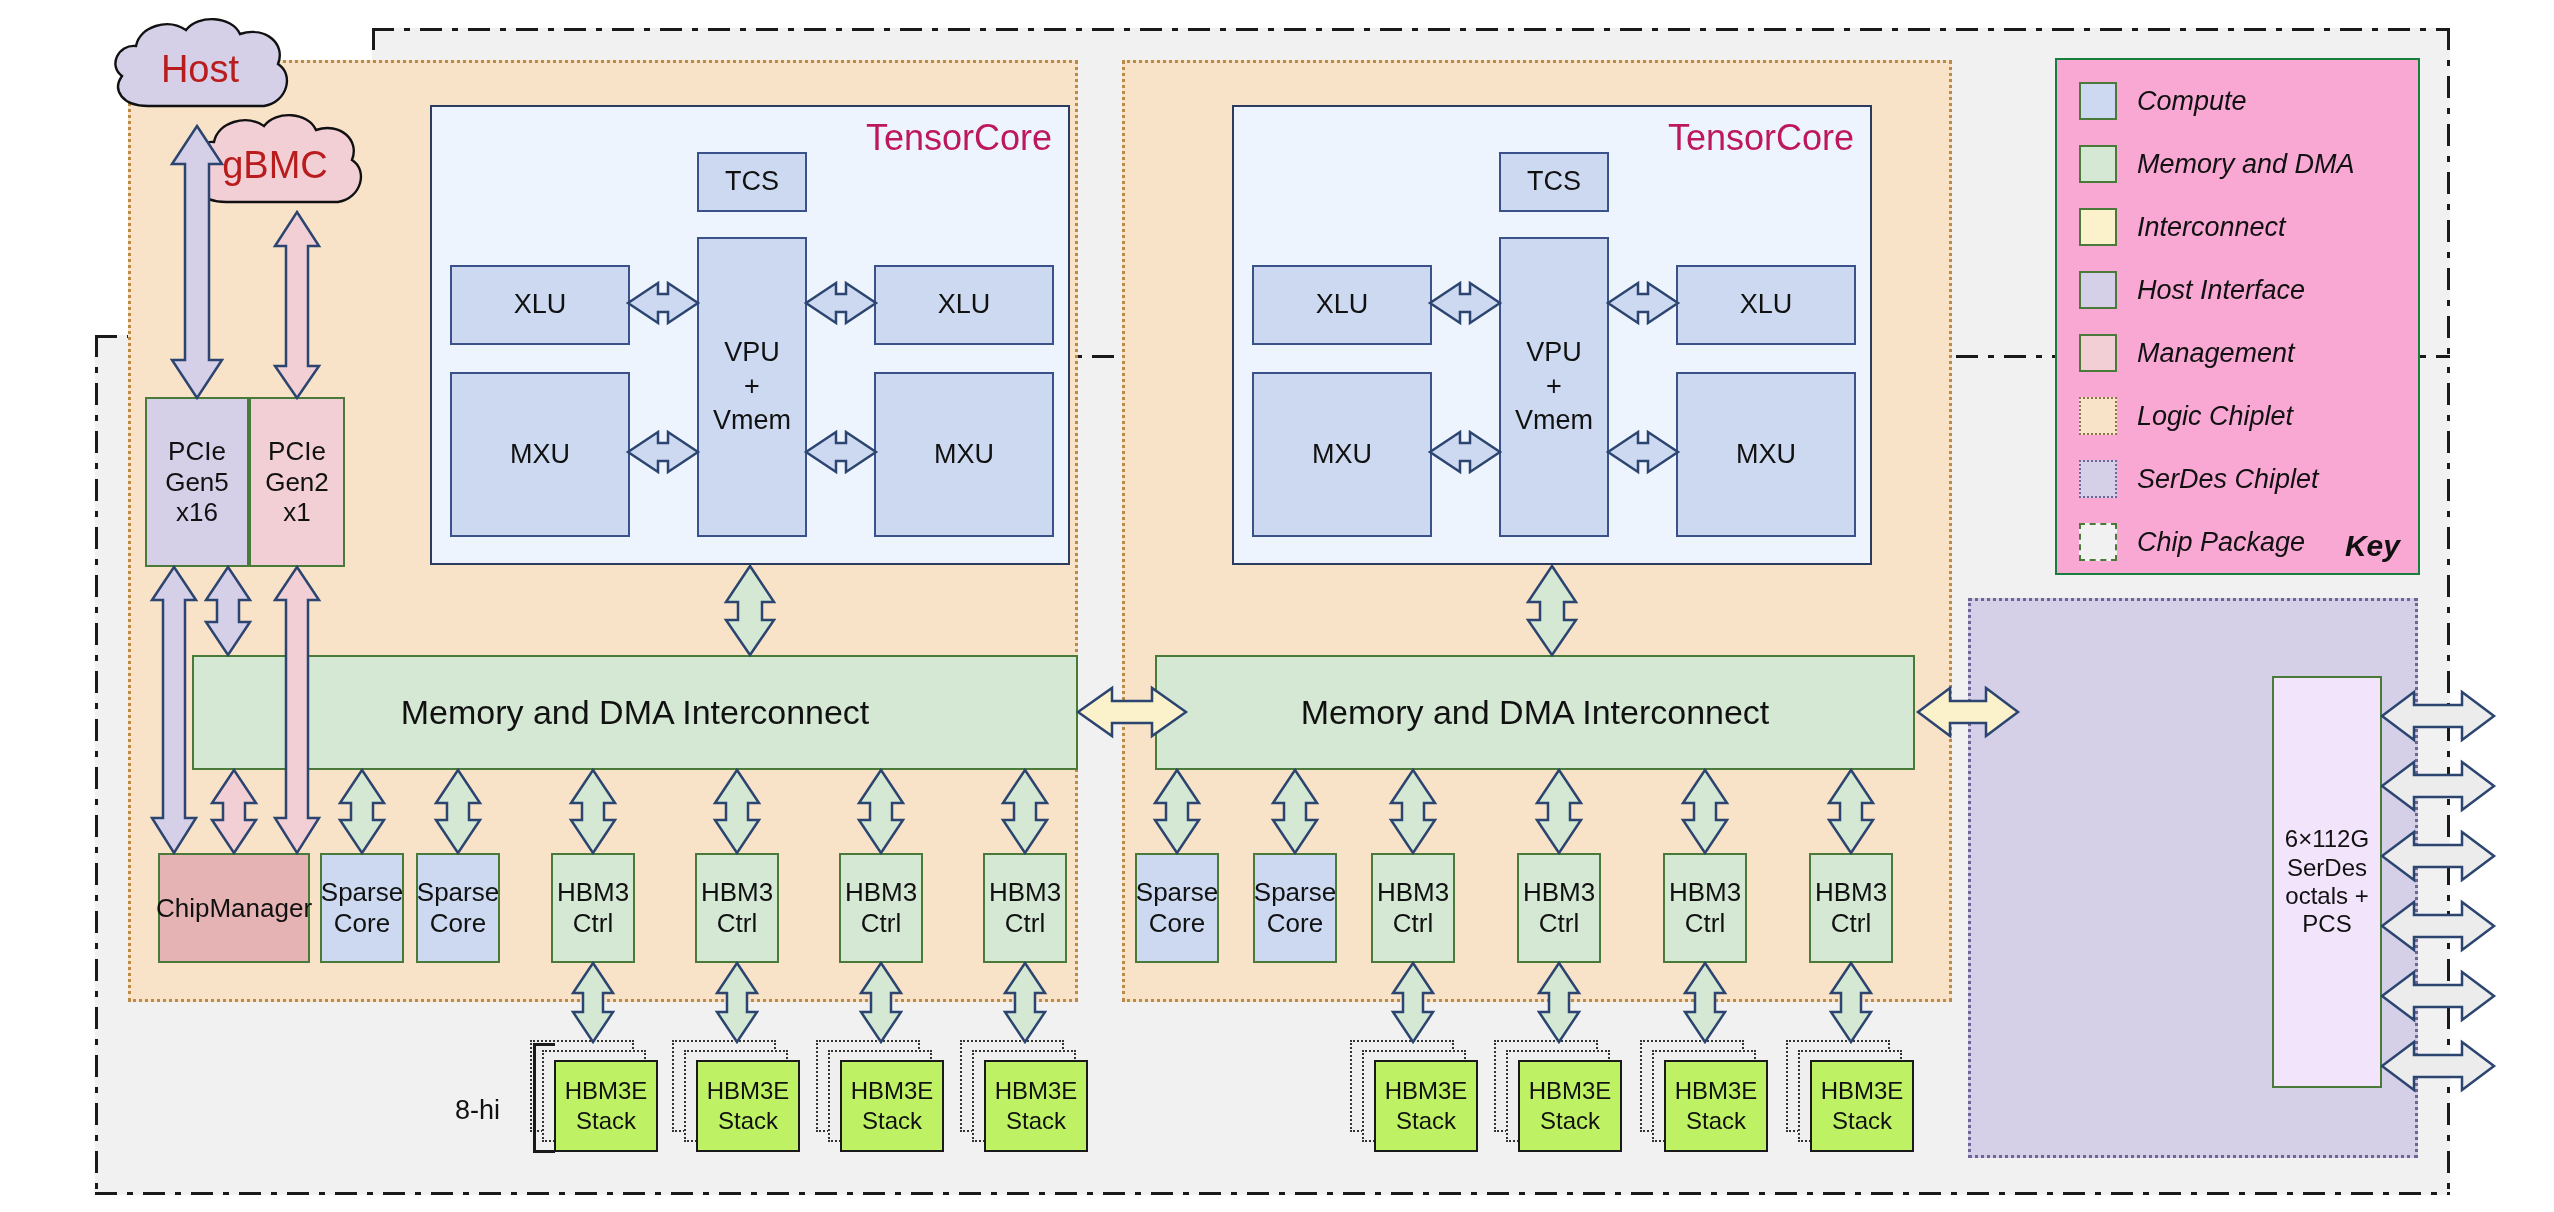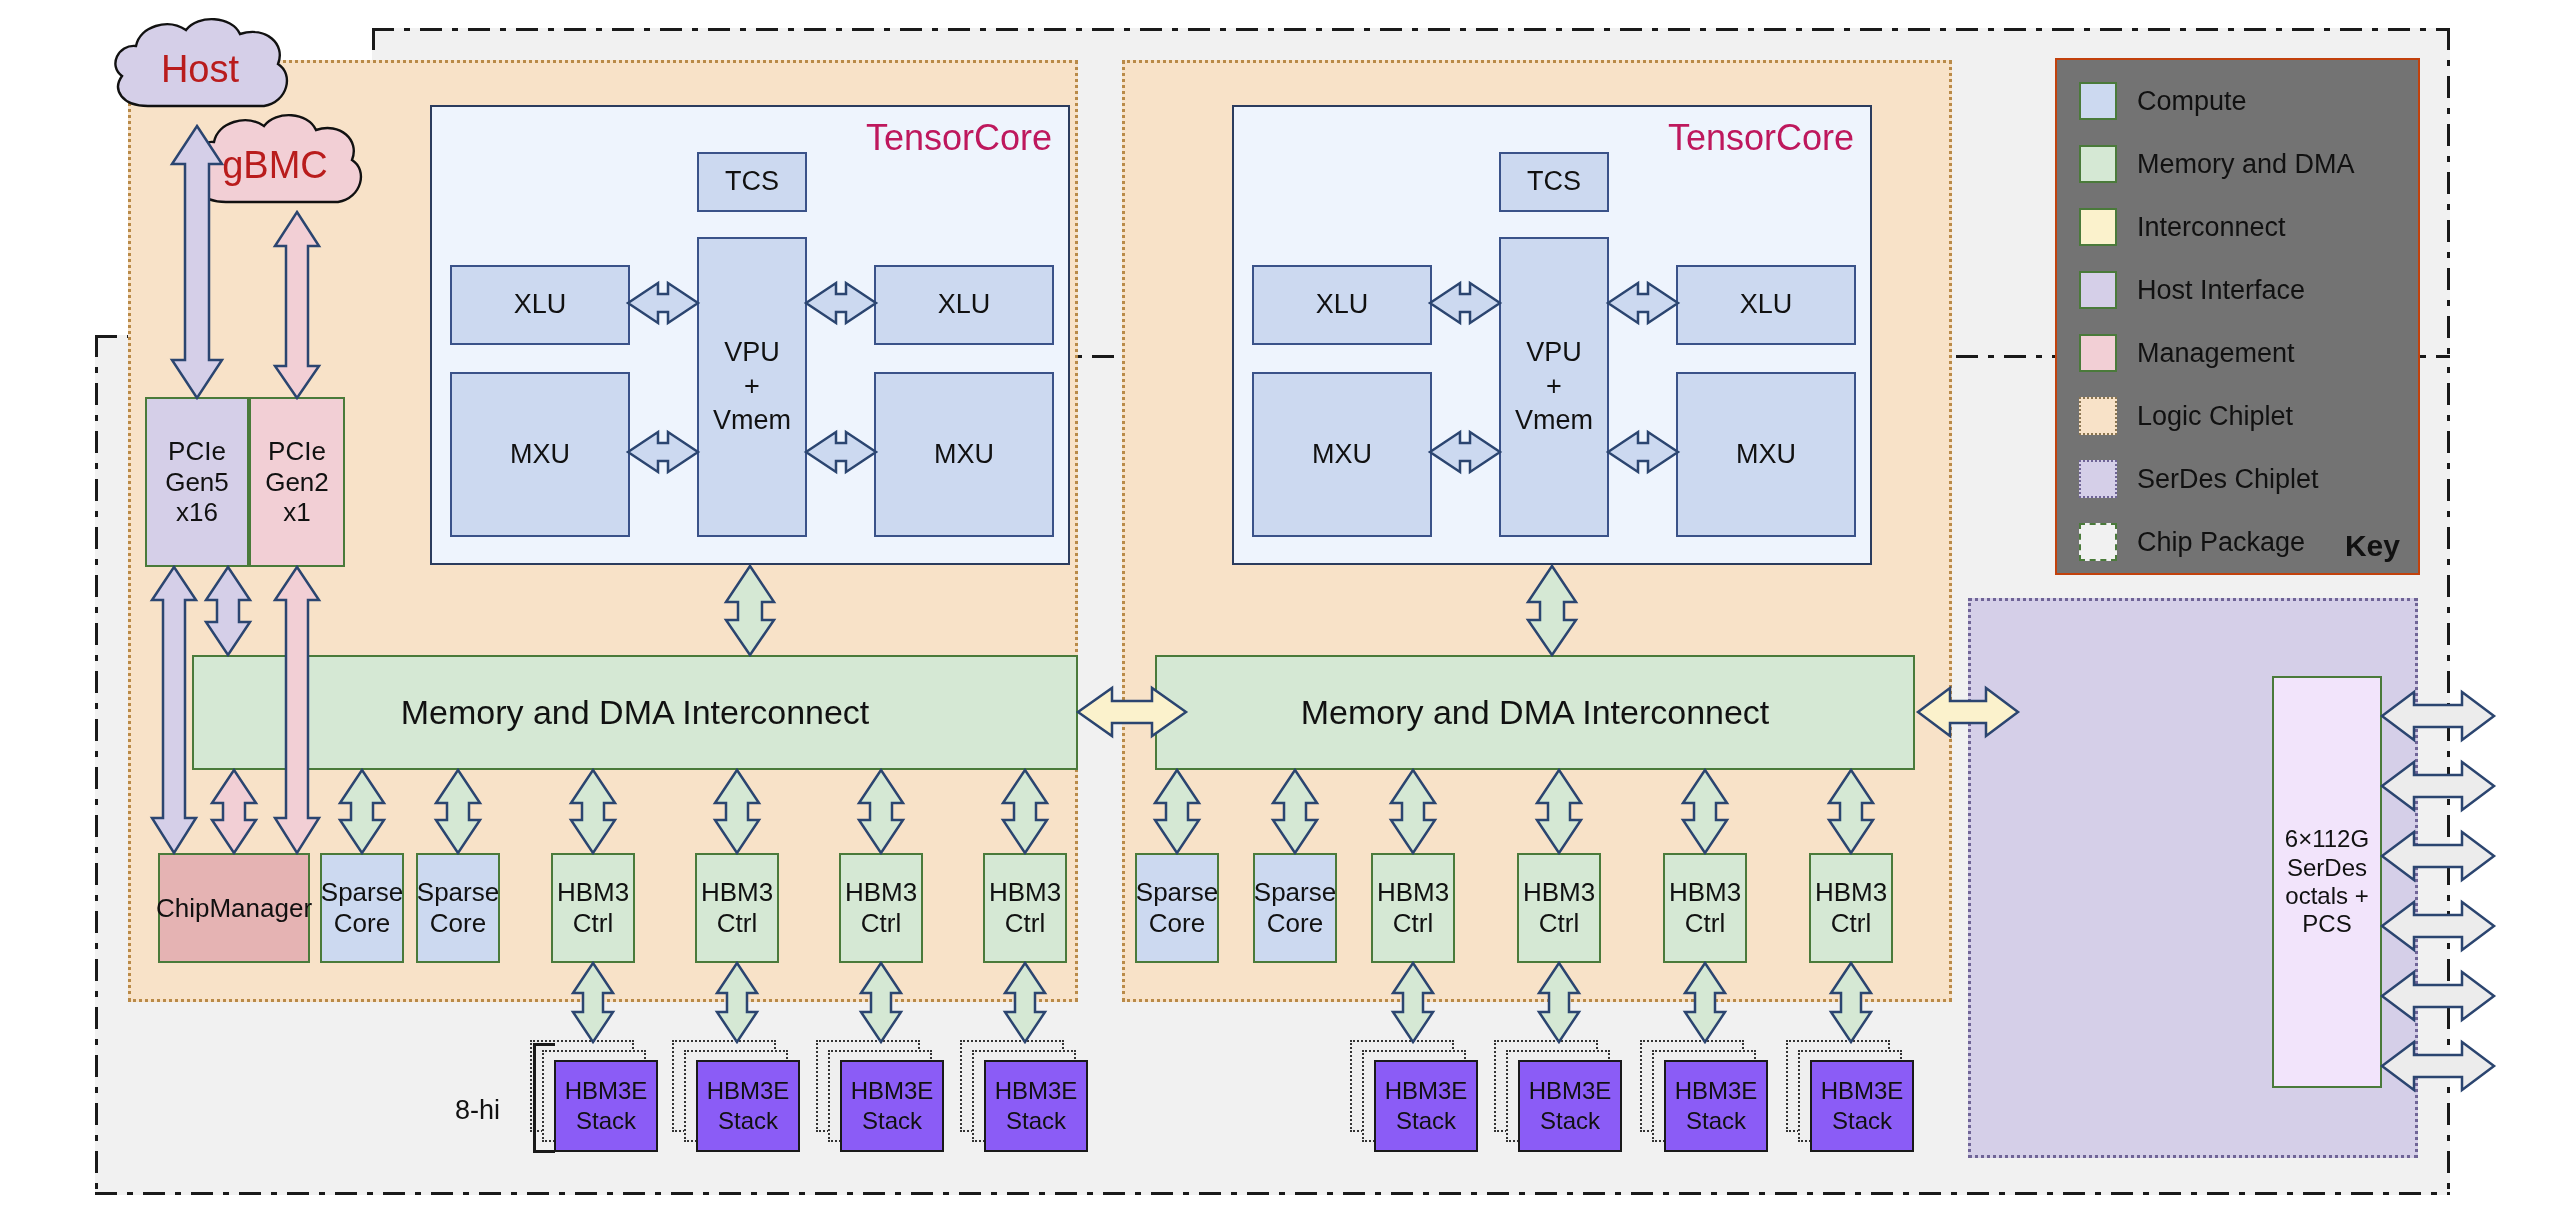--- a/index.html
+++ b/index.html
@@ -73,21 +73,21 @@
     position:absolute; background:#fbf2cc; border:2px solid #4a7a3a;
   }
   .ici-label{ position:absolute; left:12px; top:8px; font-size:24px; }
 
   
   .stackgroup{ position:absolute; }
   .stk-ghost{
     position:absolute; border:2px dotted #333; background:#efefef;
   }
   .stk-main{
-    position:absolute; border:2px solid #1a1a1a; background:#8b5cf6;
+    position:absolute; border:2px solid #1a1a1a; background:#bef264;
     display:flex; align-items:center; justify-content:center;
     text-align:center; font-size:24px; line-height:1.25;
   }
   .stk-bracket{
     position:absolute; border-left:3px solid #1a1a1a;
     border-top:3px solid #1a1a1a; border-bottom:3px solid #1a1a1a;
   }
 
   .hi-label{ position:absolute; font-size:27px; }
 
@@ -95,21 +95,21 @@
   .cloud{ position:absolute; }
   .cloud svg{ display:block; }
   .cloud span{
     position:absolute; inset:0; display:flex;
     align-items:center; justify-content:center;
     font-size:38px; color:#b91c1c;
   }
 
   
   .legend{
-    position:absolute; background:#737373; border:2px solid #c2410c;
+    position:absolute; background:#f9a8d4; border:2px solid #15803d;font-style:italic;
   }
   .legend-row{ position:absolute; display:flex; align-items:center; }
   .legend-sw{ width:38px; height:38px; border:2px solid #4a7a3a; }
   .legend-sw.dotted{ border:2px dotted #8a7550; }
   .legend-sw.dashdot{ border:2px dashed #4a7a3a; background:#f1f1f1; }
   .legend-tx{ margin-left:20px; font-size:27px; }
   .legend-key{
     position:absolute; right:18px; bottom:10px;
     font-size:30px; font-weight:bold;
   }

